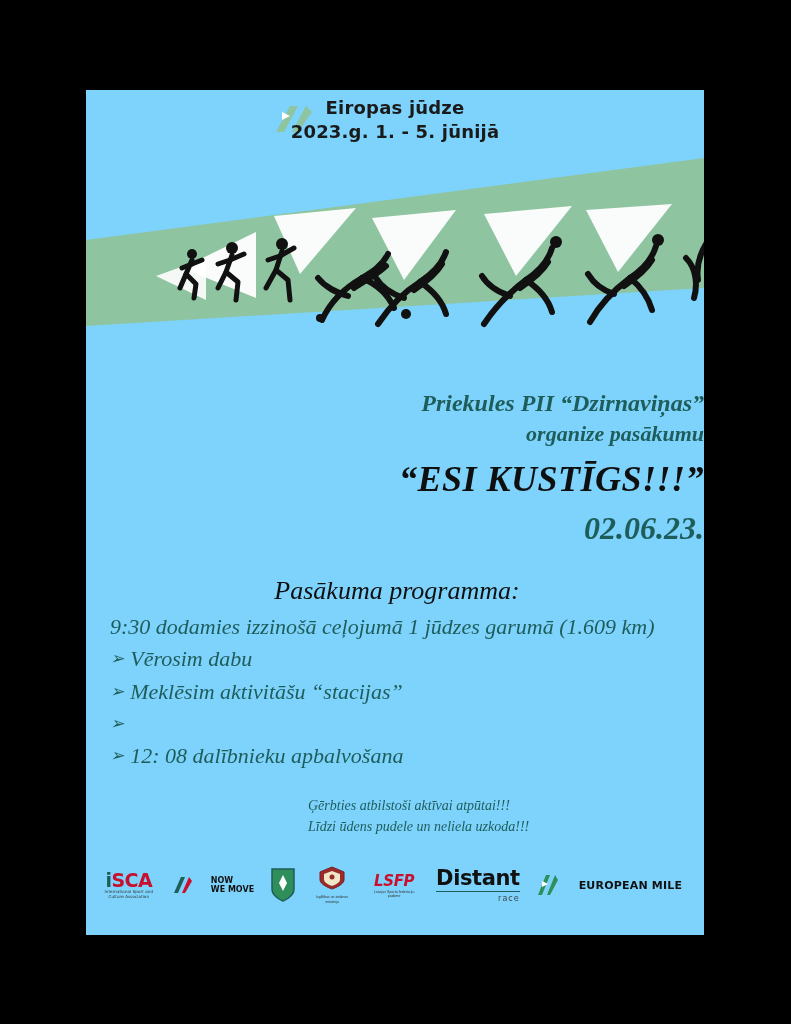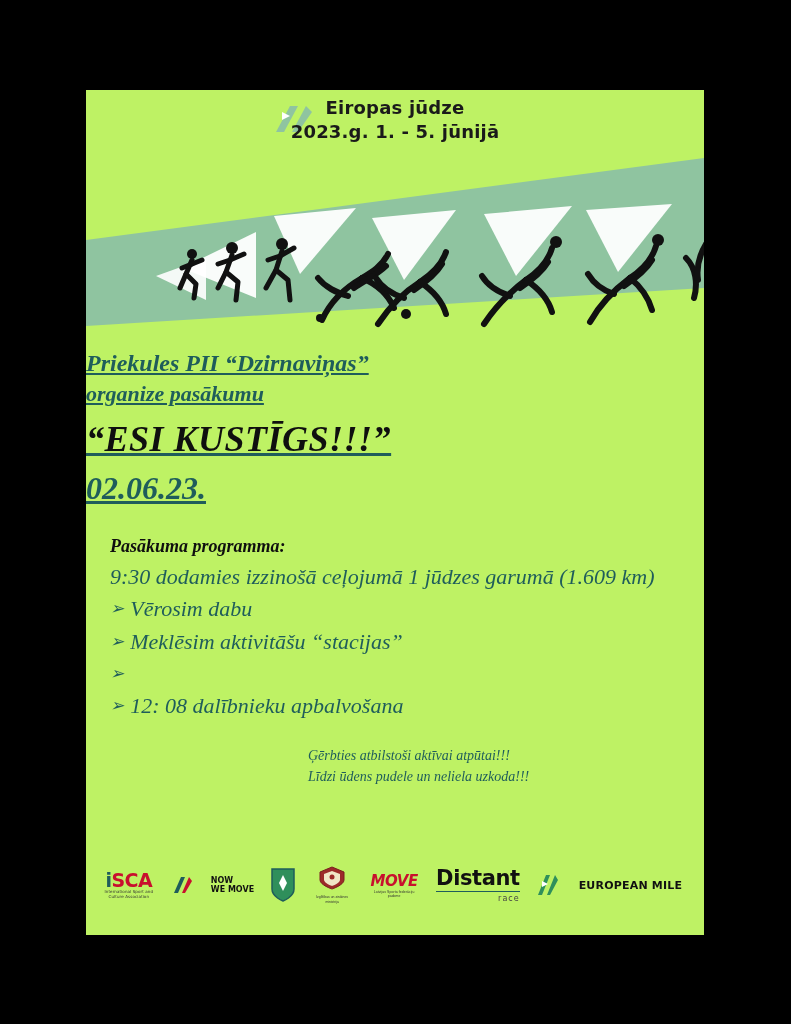--- a/index.html
+++ b/index.html
@@ -13,21 +13,21 @@
     overflow: hidden;
     font-family: "Liberation Sans", sans-serif;
   }
 
   .poster {
     position: absolute;
     left: 86px;
     top: 90px;
     width: 618px;
     height: 845px;
-    background: #bef264;
+    background: #7dd3fc;
     overflow: hidden;
   }
 
   
   .header {
     position: relative;
     height: 58px;
   }
   .header-title {
     position: absolute;
@@ -54,25 +54,24 @@
   .banner {
     position: relative;
     width: 618px;
     height: 180px;
     overflow: hidden;
   }
   .banner svg { display: block; }
 
   
   .titleblock {
-    text-align: left;
-    margin-top: 20px;
+    text-align: right;
+    margin-top: 60px;
     font-family: "Liberation Serif", serif;
     color: #1f5d5b;
-    text-decoration: underline;
   }
   .org-line1 {
     font-size: 24px;
     font-style: italic;
     font-weight: bold;
     color: #1f5d5b;
     line-height: 1.25;
   }
   .org-line2 {
     font-size: 22px;
@@ -102,25 +101,26 @@
 
   
   .programme {
     margin-top: 26px;
     padding-left: 24px;
     padding-right: 20px;
     font-family: "Liberation Serif", serif;
     color: #1f5d5b;
   }
   .programme-heading {
-    font-size: 18px;
-    font-style: italic;
-    font-weight: bold;
+    font-size: 26px;
+    font-style: italic;
+    font-weight: normal;
     color: #0f0f0f;
     line-height: 1.25;
+    text-align: center;
   }
   .programme-intro {
     font-size: 22px;
     font-style: italic;
     color: #1f5d5b;
     line-height: 1.35;
     margin-top: 4px;
   }
   .bullets {
     margin-top: 2px;
@@ -408,21 +408,21 @@
           <path d="M17,1 L29,6 V14 C29,19 17,23 17,23 C17,23 5,19 5,14 V6 Z" fill="#9c2a2a" stroke="#7a1f1f" stroke-width="1"></path>
           <path d="M17,5 L25,8 V14 C25,17 17,20 17,20 C17,20 9,17 9,14 V8 Z" fill="#f0e6c8"></path>
           <circle cx="17" cy="11" r="2.5" fill="#9c2a2a"></circle>
         </svg>
         <div class="gov-sub" style="max-width:40px;">Izglītības un zinātnes ministrija</div>
       </div>
     </div>
 
     <div class="logo">
       <div style="text-align:center;">
-        <div class="lsfp-label">MOVE</div>
+        <div class="lsfp-label">LSFP</div>
         <div class="lsfp-sub" style="max-width:52px;">Latvijas Sporta federāciju padome</div>
       </div>
     </div>
 
     <div class="logo">
       <div class="distant-logo">
         <div class="distant-main">Distant</div>
         <div class="distant-sub">race</div>
       </div>
     </div>

